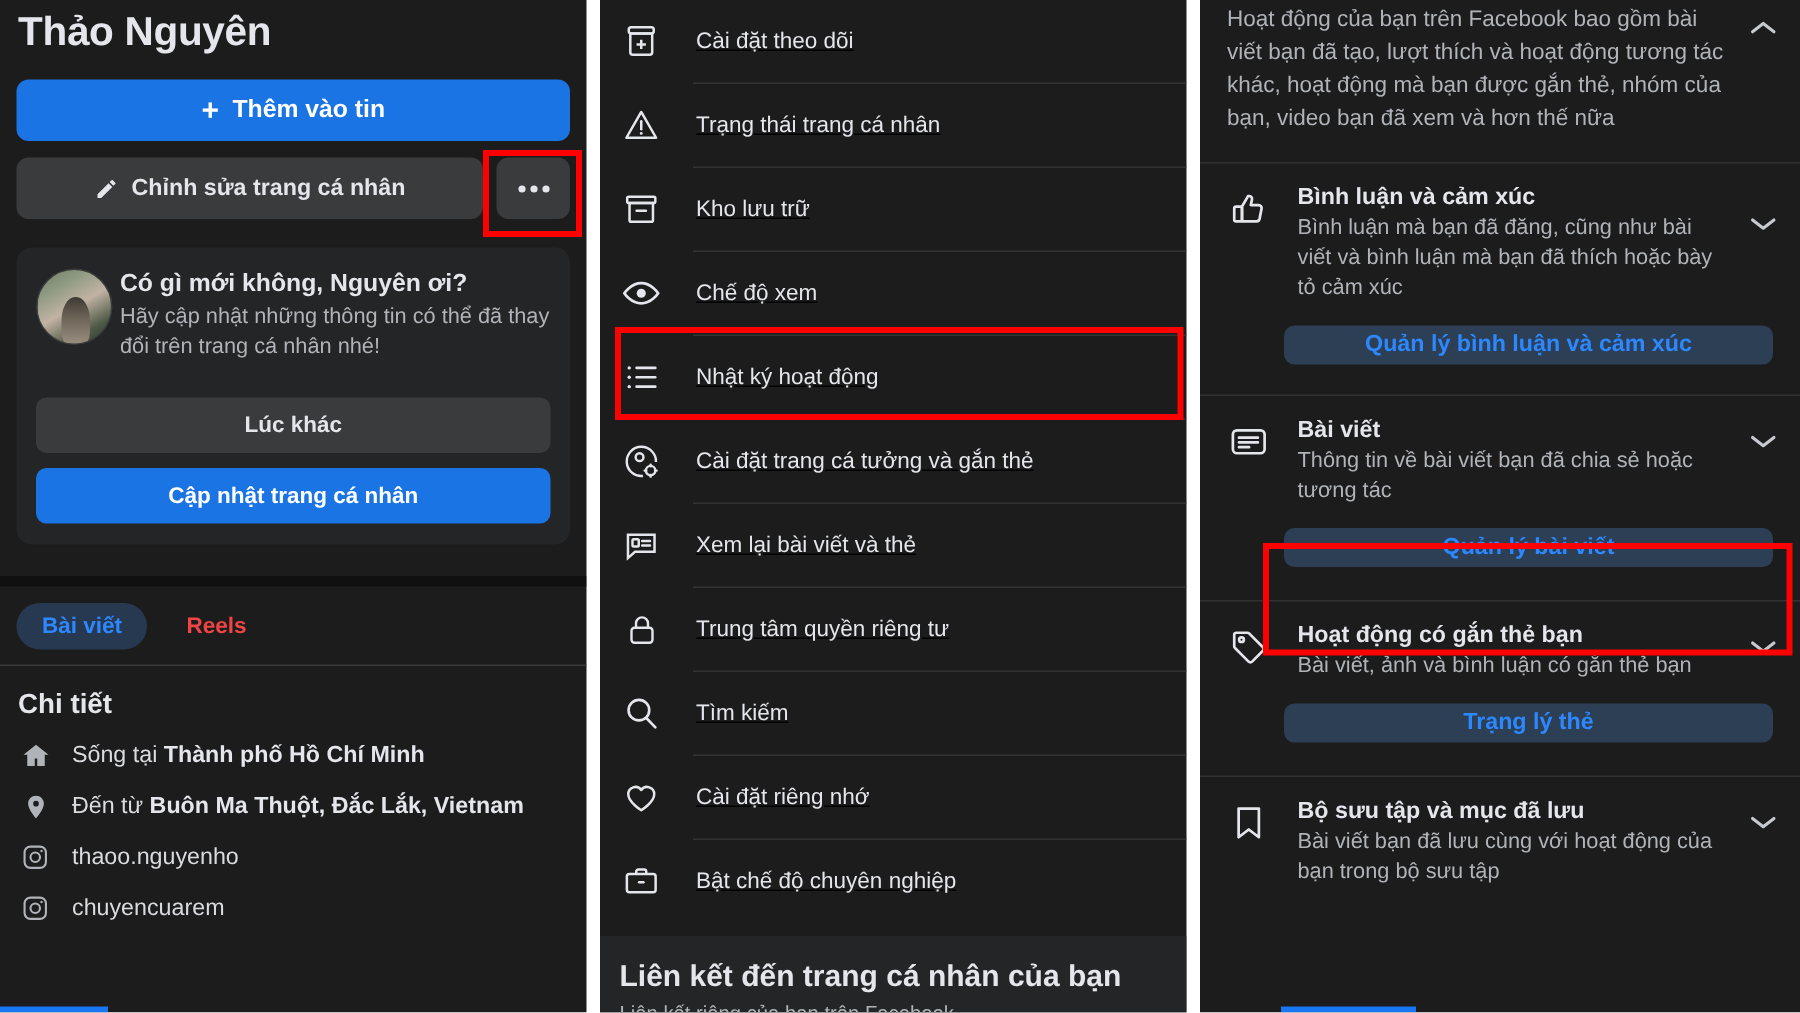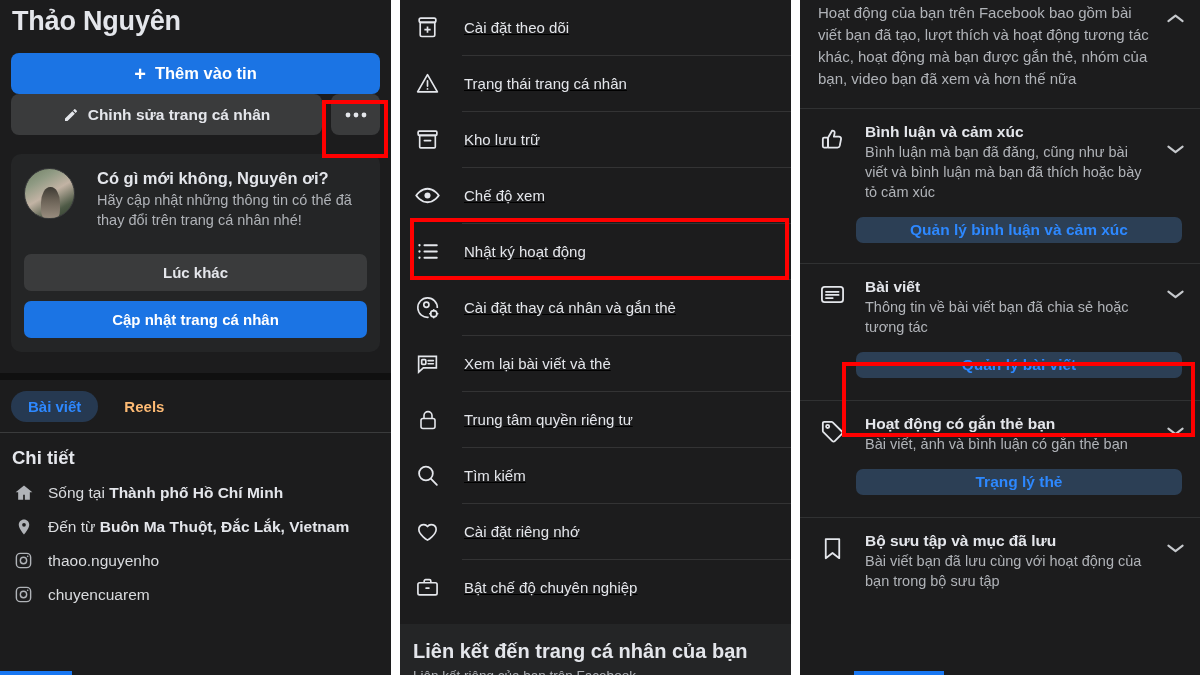--- a/index.html
+++ b/index.html
@@ -22,36 +22,36 @@
   .profile-name {
     color: #e4e6eb; font-size: 27px; font-weight: bold;
     padding: 6px 14px 0 12px; letter-spacing: -0.2px;
   }
   .btn-row { padding: 0 11px; }
   .btn-primary {
     background: #1b74e4; color: #ffffff; border-radius: 8px;
     height: 41px; display: flex; align-items: center; justify-content: center;
     font-size: 16.5px; font-weight: bold; margin-top: 16px; gap: 9px;
   }
-  .btn-secondary-row { display: flex; gap: 9px; align-items: center; }
+  .btn-secondary-row { display: flex; gap: 9px; margin-top: 11px; align-items: center; }
   .btn-secondary {
     flex: 1; background: #3a3b3c; color: #e4e6eb; border-radius: 8px;
     height: 41px; display: flex; align-items: center; justify-content: center;
     font-size: 15.5px; font-weight: bold; gap: 9px;
   }
   .btn-dots {
     width: 49px; height: 41px; background: #3a3b3c; border-radius: 8px;
     display: flex; align-items: center; justify-content: center;
     color: #e4e6eb; font-size: 19px; letter-spacing: 1.5px; line-height: 6px;
   }
   .card-update {
     margin: 19px 11px 0 11px; background: #242526; border-radius: 10px;
     padding: 14px 13px 14px 13px;
   }
-  .card-top { display: flex; gap: 22px; }
+  .card-top { display: flex; gap: 5px; }
   .avatar {
     width: 51px; height: 51px; border-radius: 50%; flex-shrink: 0;
     background: linear-gradient(150deg,#6f7f63 0%, #8f9a83 25%, #c2b3a4 50%, #4e5a46 78%, #2e3a2c 100%);
     border: 1px solid #3a3b3c; overflow:hidden; position:relative;
   }
   .avatar::after {
     content:""; position:absolute; left:16px; top:18px; width:19px; height:33px;
     border-radius: 48% 48% 30% 30%;
     background: linear-gradient(180deg,#3d3a33 0%, #6b6256 40%, #9d9183 100%);
   }
@@ -64,21 +64,21 @@
   }
   .card-btn-blue {
     margin-top: 10px; background: #1b74e4; border-radius: 7px; height: 37px;
     display:flex; align-items:center; justify-content:center;
     color:#ffffff; font-size: 15px; font-weight: bold;
   }
   .divider-thick { height: 7px; background: #101010; margin-top: 21px; }
   .tabs { display:flex; gap: 9px; padding: 11px 11px 10px 11px; align-items:center; }
   .tab {
     padding: 7px 17px; border-radius: 17px; font-size: 15px; font-weight: bold;
-    color: #fdba74;
+    color: #ef4444;
   }
   .tab.active { background: #263951; color: #2d88ff; }
   .hr { height: 1px; background: #3a3b3c; }
   .details-title { color:#e4e6eb; font-size: 18.5px; font-weight: bold; padding: 14px 12px 0 12px; }
   .detail-row { display: flex; align-items: center; gap: 14px; padding: 13px 12px 0 13px; }
   .detail-ico { width: 21px; height: 21px; flex-shrink:0; display:flex; align-items:center; justify-content:center; color:#b0b3b8; }
   .detail-text { color: #d9dbde; font-size: 15.5px; }
   .detail-text b { color: #e4e6eb; font-weight: bold; }
 
   
@@ -284,21 +284,21 @@
 
     <div class="m-item">
       <span class="m-ico">
         <svg width="26" height="26" viewBox="0 0 24 24" fill="none" stroke="#e4e6eb" stroke-width="1.5">
             <path d="M12.6 20.6A9 9 0 1 1 20.6 12"></path>
             <circle cx="10.5" cy="9" r="2.4"></circle>
             <circle cx="17.3" cy="17.3" r="2.9"></circle>
             <path d="M17.3 13.6v1M17.3 20v1M13.6 17.3h1M20 17.3h1" stroke-linecap="round"></path>
           </svg>
       </span>
-      <span class="m-label">Cài đặt thay cá nhân và gắn thẻ</span>
+      <span class="m-label">Cài đặt trang cá tưởng và gắn thẻ</span>
     </div>
     <div class="m-sep"></div>
 
     <div class="m-item">
       <span class="m-ico">
         <svg width="25" height="25" viewBox="0 0 24 24" fill="none" stroke="#e4e6eb" stroke-width="1.6" stroke-linecap="round">
             <path d="M3.5 5.2h17v11H8l-4.5 4v-15z"></path>
             <rect x="6.4" y="8.2" width="4" height="4.6" rx="0.8"></rect>
             <path d="M12.6 9.3h5M12.6 12.2h5"></path>
           </svg>

